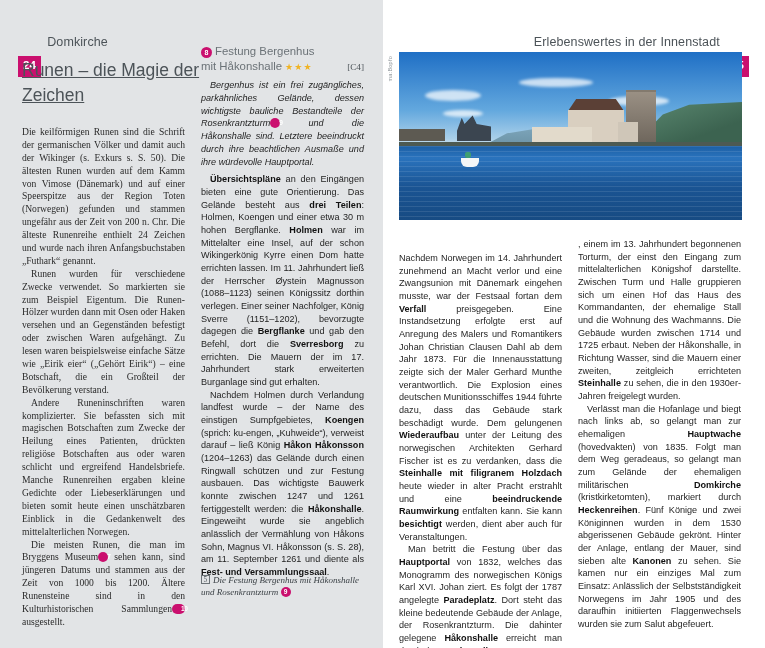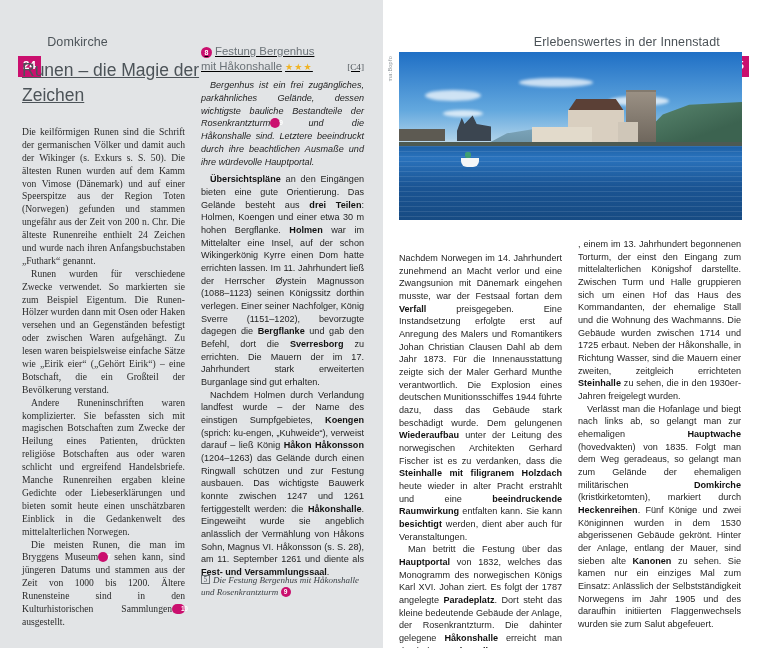--- a/index.html
+++ b/index.html
@@ -131,21 +131,20 @@
     text-indent: 9px;
   }
 
   
   .poi-head {
     display: flex;
     flex-wrap: wrap;
     align-items: baseline;
     column-gap: 4px;
     margin-bottom: 6px;
-    text-decoration: underline;
   }
   .poi-title {
     font-size: 11.4px;
     color: #6b7277;
     font-weight: normal;
     line-height: 1.28;
   }
   .poi-line2 {
     display: flex;
     align-items: baseline;

